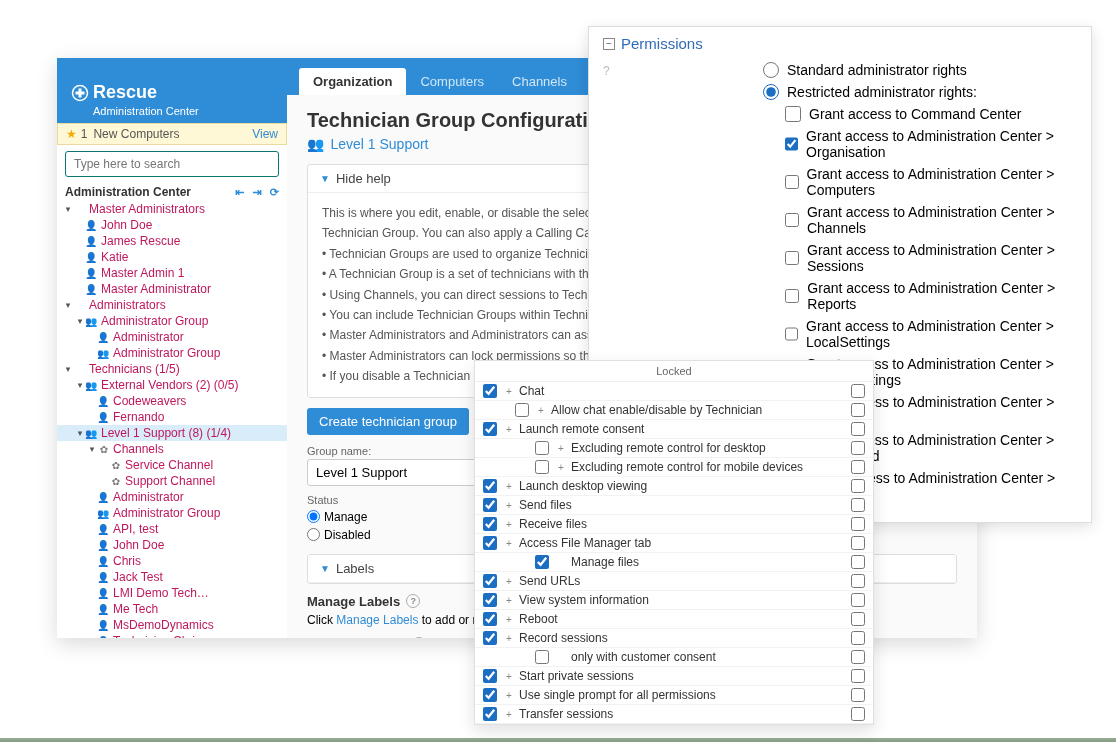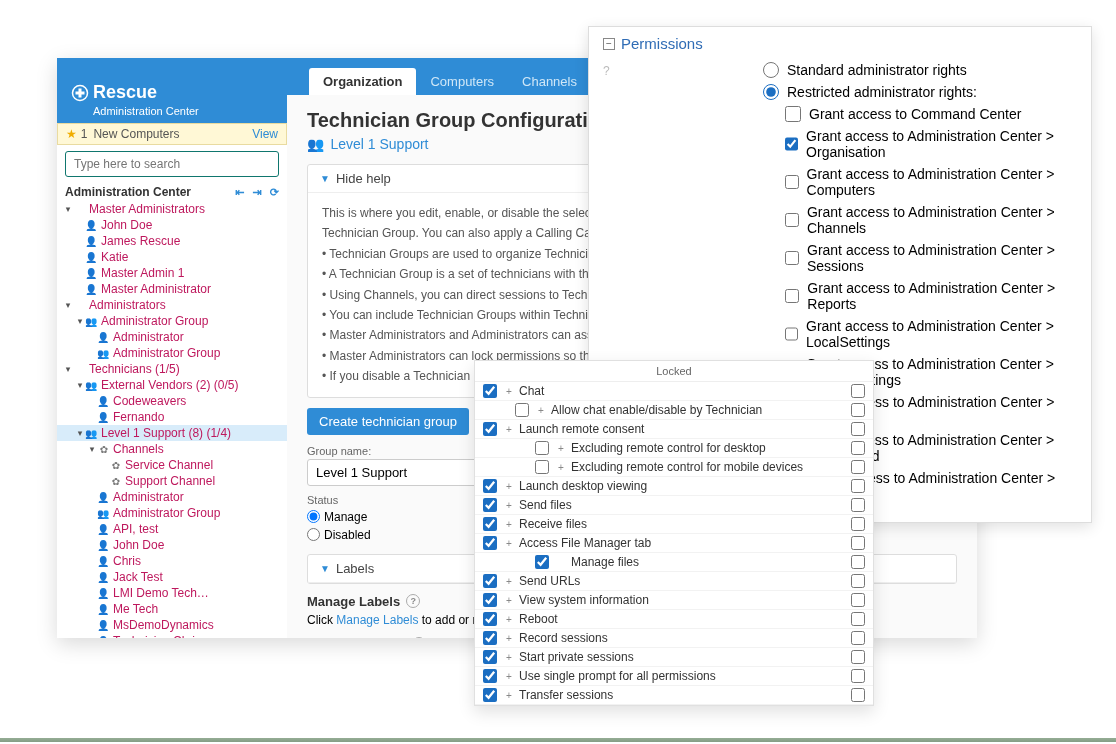--- a/index.html
+++ b/index.html
@@ -34,21 +34,21 @@
 .green-icon { color: #3ba23b; }
 .depth-0 { padding-left: 6px; }
 .depth-1 { padding-left: 18px; }
 .depth-2 { padding-left: 30px; }
 .depth-3 { padding-left: 42px; }
 
 
 .content { flex: 1; background: #fafafa; display: flex; flex-direction: column; overflow: hidden; }
 .tabs { background: #2f8cd6; display: flex; padding-left: 12px; padding-top: 10px; }
 .tab { padding: 6px 14px; font-size: 13px; color: #cfe7f7; cursor: pointer; }
-.tab.active { background: #fff; color: #333; border-radius: 3px 3px 0 0; font-weight: 600; margin-left: 10px; }
+.tab.active { background: #fff; color: #333; border-radius: 3px 3px 0 0; font-weight: 600; }
 .page { padding: 14px 20px; overflow: auto; flex: 1; }
 .page-title { font-size: 20px; font-weight: 600; color: #333; margin-bottom: 4px; }
 .page-sub { display: flex; align-items: center; gap: 6px; color: #2f8cd6; font-size: 14px; margin-bottom: 12px; }
 .panel { border: 1px solid #ddd; background: #fff; border-radius: 3px; margin-bottom: 10px; }
 .panel-header { padding: 6px 12px; font-size: 13px; color: #444; display: flex; align-items: center; gap: 6px; cursor: pointer; border-bottom: 1px solid #eee; }
 .panel-body { padding: 10px 14px; font-size: 12px; color: #555; line-height: 1.7; }
 .btn-row { display: flex; gap: 10px; margin: 10px 0; }
 .btn { background: #2f8cd6; color: #fff; border: none; padding: 6px 12px; font-size: 13px; border-radius: 3px; cursor: pointer; }
 .form-label { font-size: 11px; color: #666; margin-top: 8px; }
 .form-input { width: 100%; max-width: 300px; padding: 5px 8px; border: 1px solid #ccc; border-radius: 3px; font-size: 13px; margin-top: 2px; }
@@ -538,20 +538,26 @@
         <span class="tg-expand">+</span>
         <span class="tg-label">Reboot</span>
         <input type="checkbox" class="tg-lock" style="">
       </div>
       <div class="tg-row">
         <input type="checkbox" class="tg-check" checked="" style="">
         <span class="tg-expand">+</span>
         <span class="tg-label">Record sessions</span>
         <input type="checkbox" class="tg-lock" style="">
       </div>
+      <div class="tg-row indent2">
+        <input type="checkbox" class="tg-check" style="">
+        <span class="tg-expand"></span>
+        <span class="tg-label">only with customer consent</span>
+        <input type="checkbox" class="tg-lock" style="">
+      </div>
       <div class="tg-row">
         <input type="checkbox" class="tg-check" checked="" style="">
         <span class="tg-expand">+</span>
         <span class="tg-label">Start private sessions</span>
         <input type="checkbox" class="tg-lock" style="">
       </div>
       <div class="tg-row">
         <input type="checkbox" class="tg-check" checked="" style="">
         <span class="tg-expand">+</span>
         <span class="tg-label">Use single prompt for all permissions</span>

